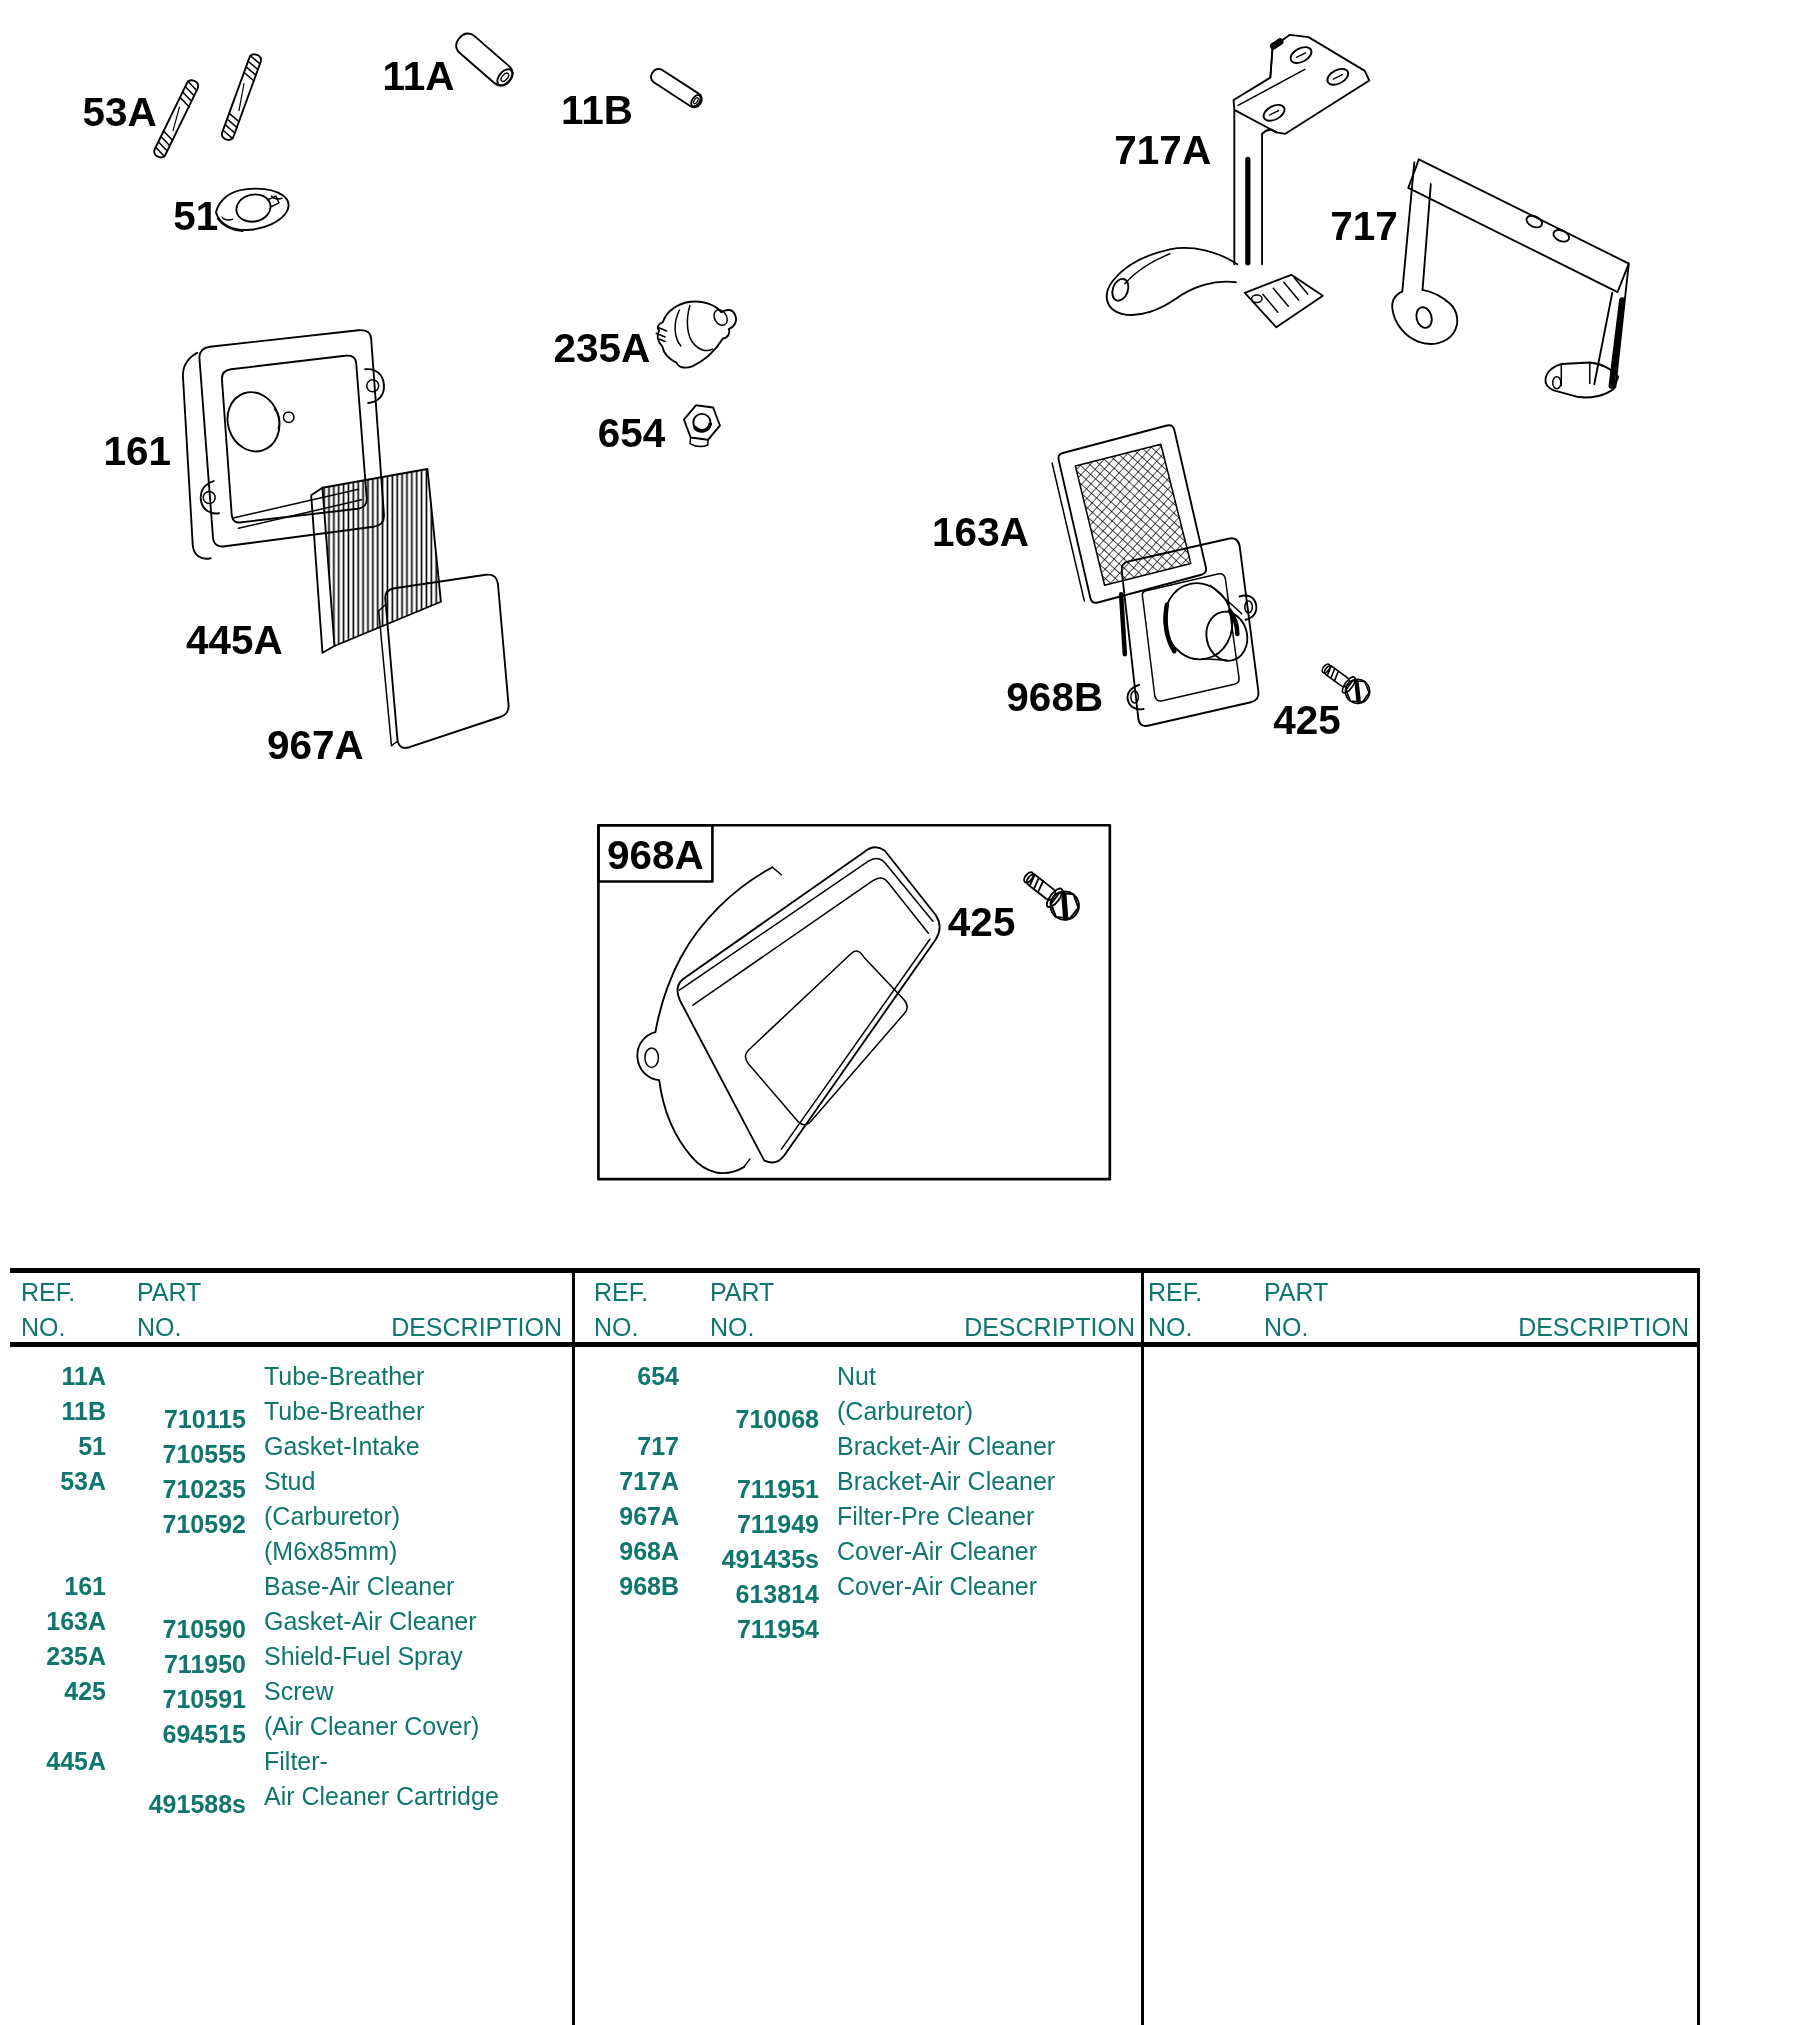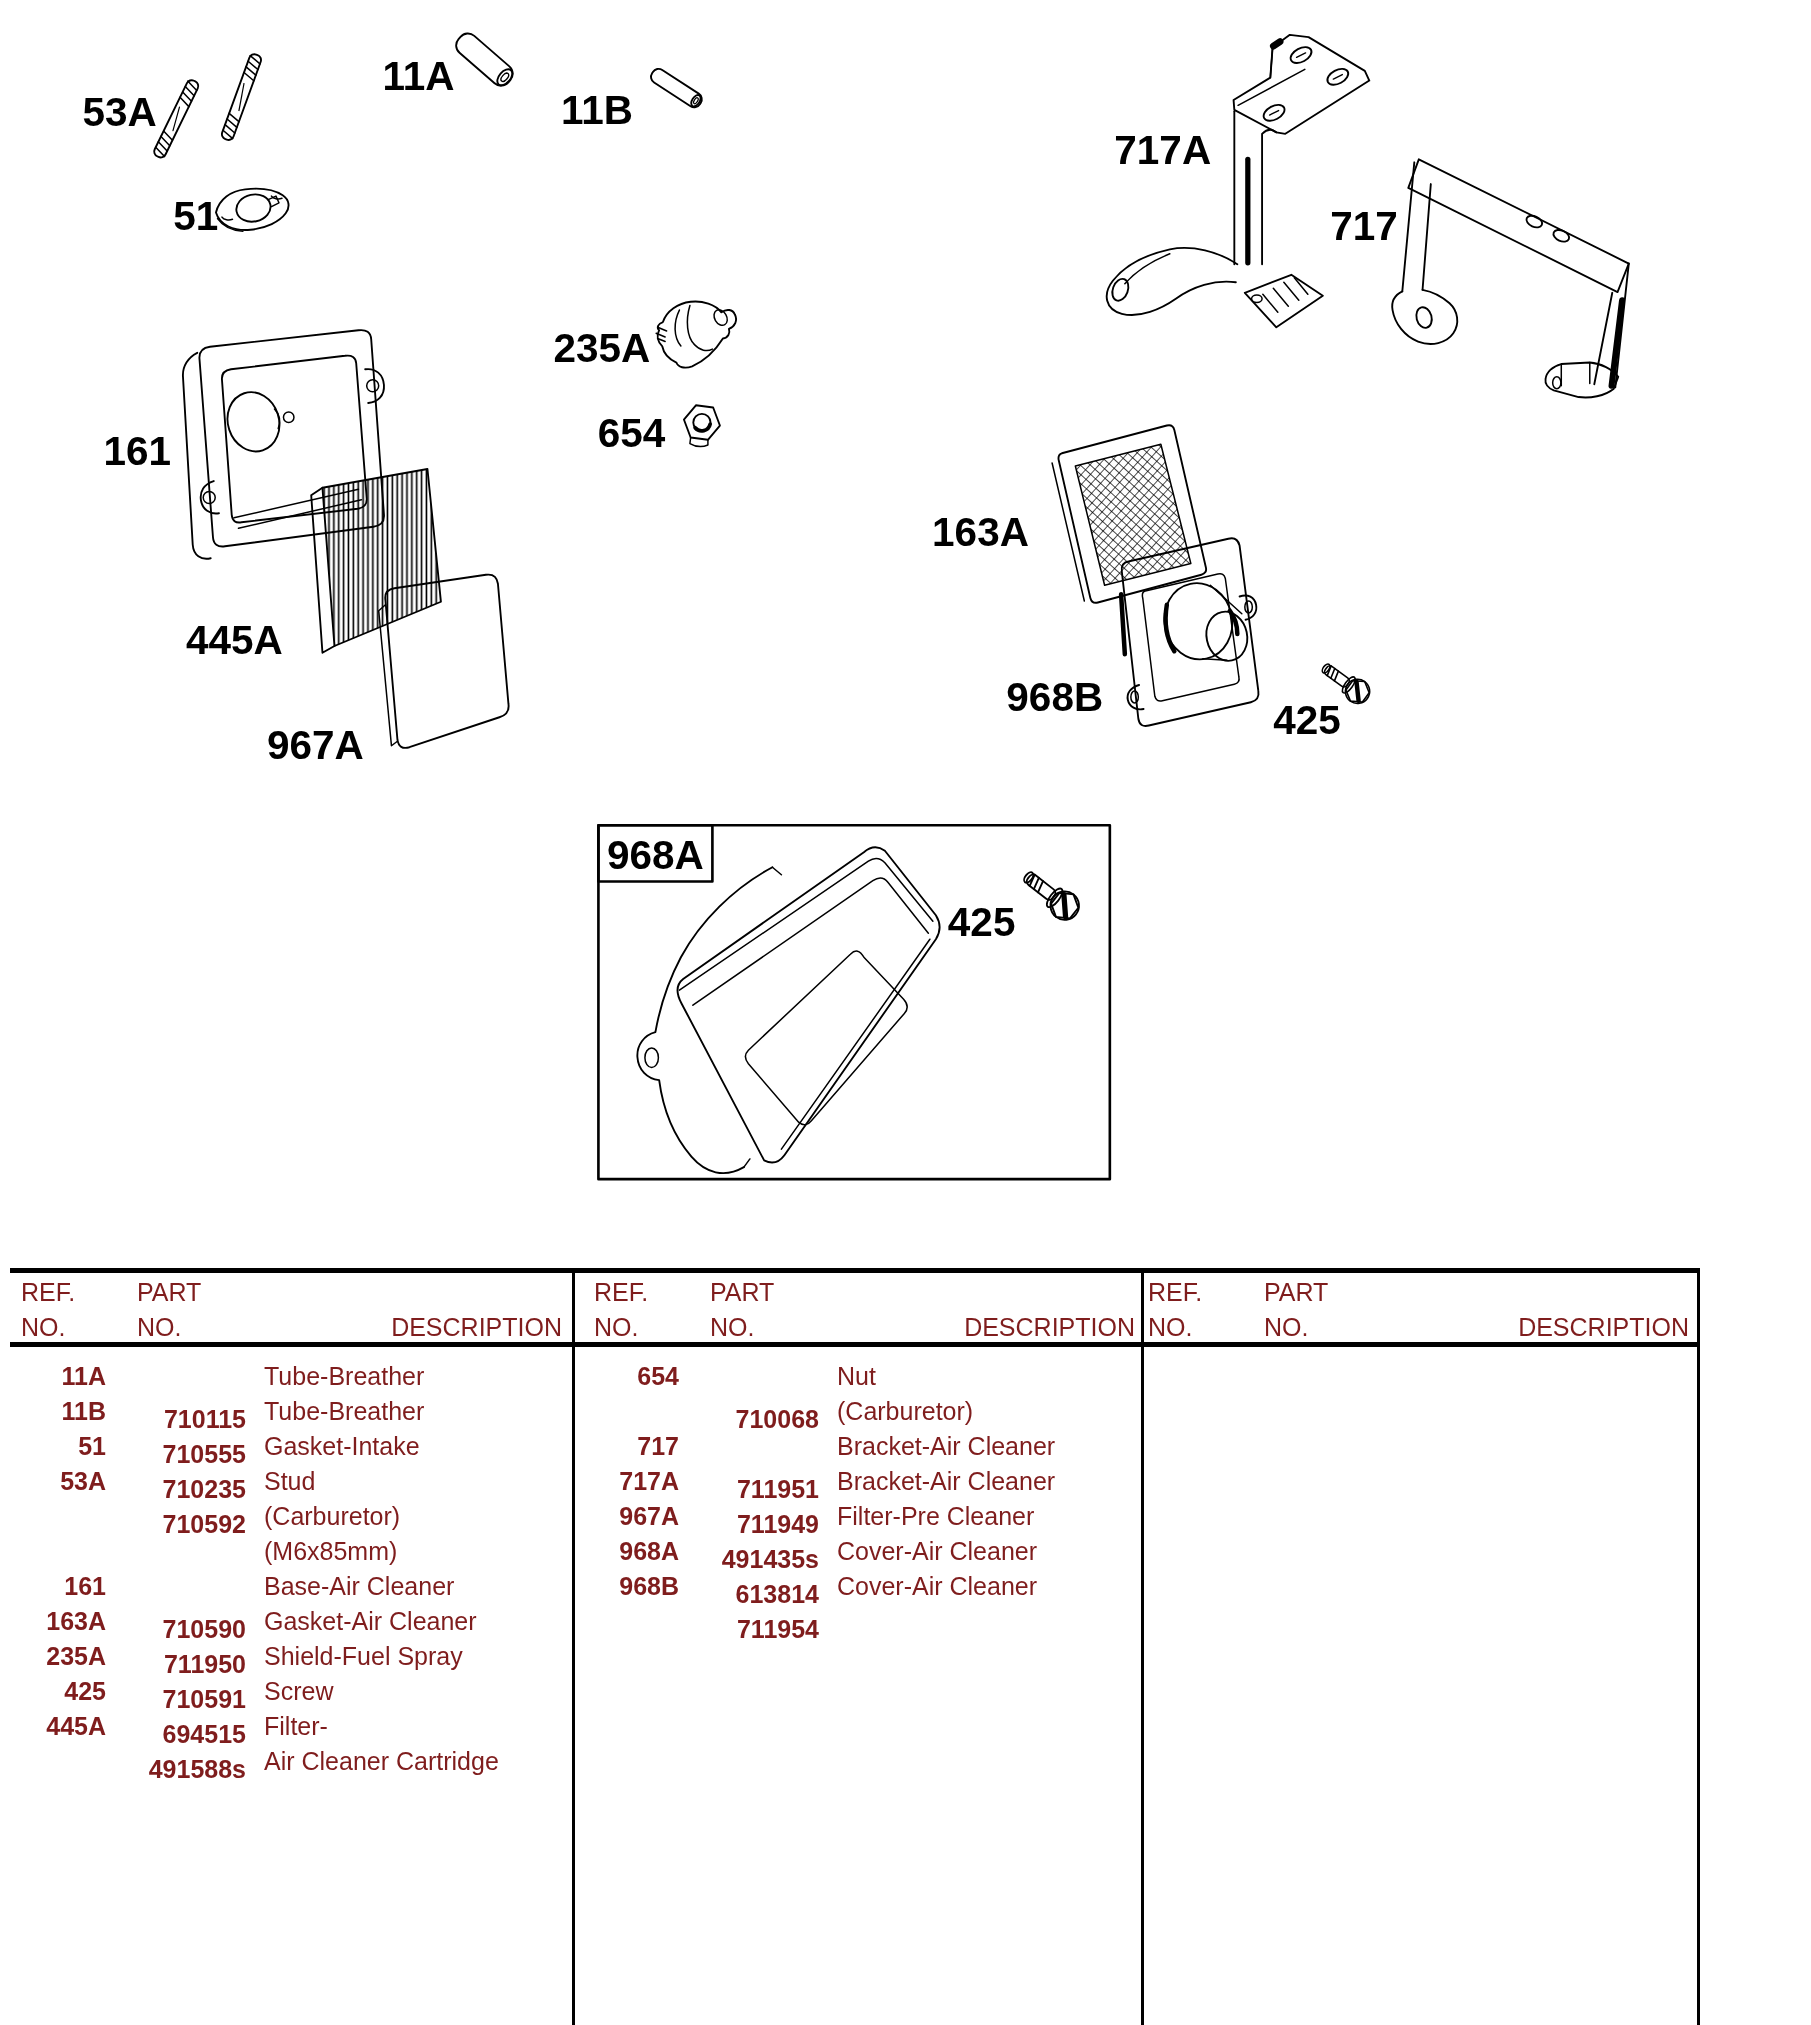--- a/index.html
+++ b/index.html
@@ -1,18 +1,18 @@
 <!DOCTYPE html>
 <html style="font-size:12px"><head>
 <meta charset="utf-8">
 <style>
   html,body{margin:0;padding:0;background:#fff;}
   #root{
     position:relative;width:1811px;height:2025px;background:#fff;
-    font-family:"Liberation Sans","DejaVu Sans",sans-serif;color:#7f1d1d;overflow:hidden;text-decoration:underline;
+    font-family:"Liberation Sans","DejaVu Sans",sans-serif;color:#0f766e;overflow:hidden;text-decoration:underline;
   }
   svg{position:absolute;left:0;top:0;}
   svg .plabel{
     font-family:"Liberation Sans","DejaVu Sans",sans-serif;
     font-weight:700;font-size:54px;fill:#000;stroke:none;
   }
   .hline,.vline{position:absolute;background:#000;}
   
   .thead{position:absolute;top:1275px;width:543px;height:69px;font-size:25px;line-height:35px;}
   .h-ref{position:absolute;left:0;width:113px;text-align:left;}
@@ -303,20 +303,25 @@
           <span class="ref">235A</span>
           <span class="part">710591</span>
           <span class="desc">Shield-Fuel Spray</span>
         </div>
         <div class="trow">
           <span class="ref">425</span>
           <span class="part">694515</span>
           <span class="desc">Screw</span>
         </div>
         <div class="trow">
+          <span class="ref"></span>
+          <span class="part"></span>
+          <span class="desc">(Air Cleaner Cover)</span>
+        </div>
+        <div class="trow">
           <span class="ref">445A</span>
           <span class="part">491588s</span>
           <span class="desc">Filter-</span>
         </div>
         <div class="trow">
           <span class="ref"></span>
           <span class="part"></span>
           <span class="desc">Air Cleaner Cartridge</span>
         </div>
       </div>

